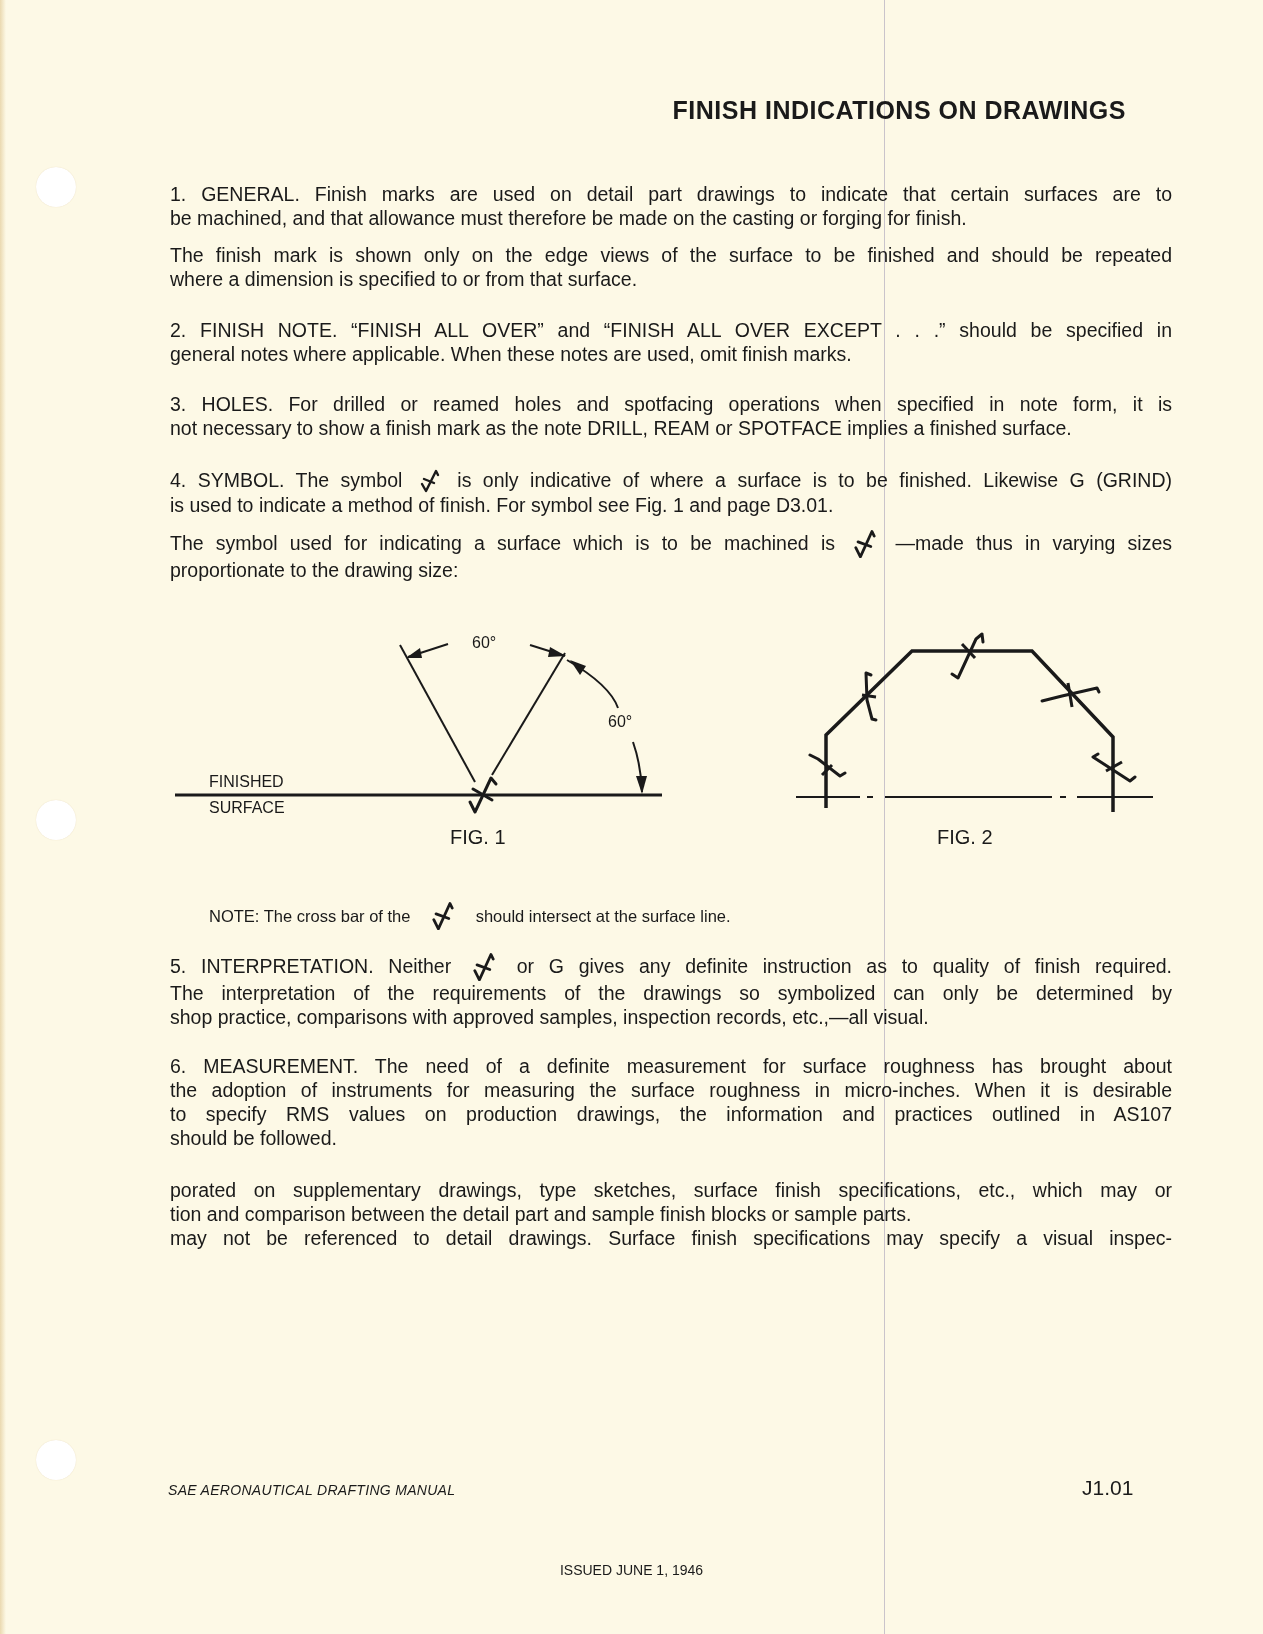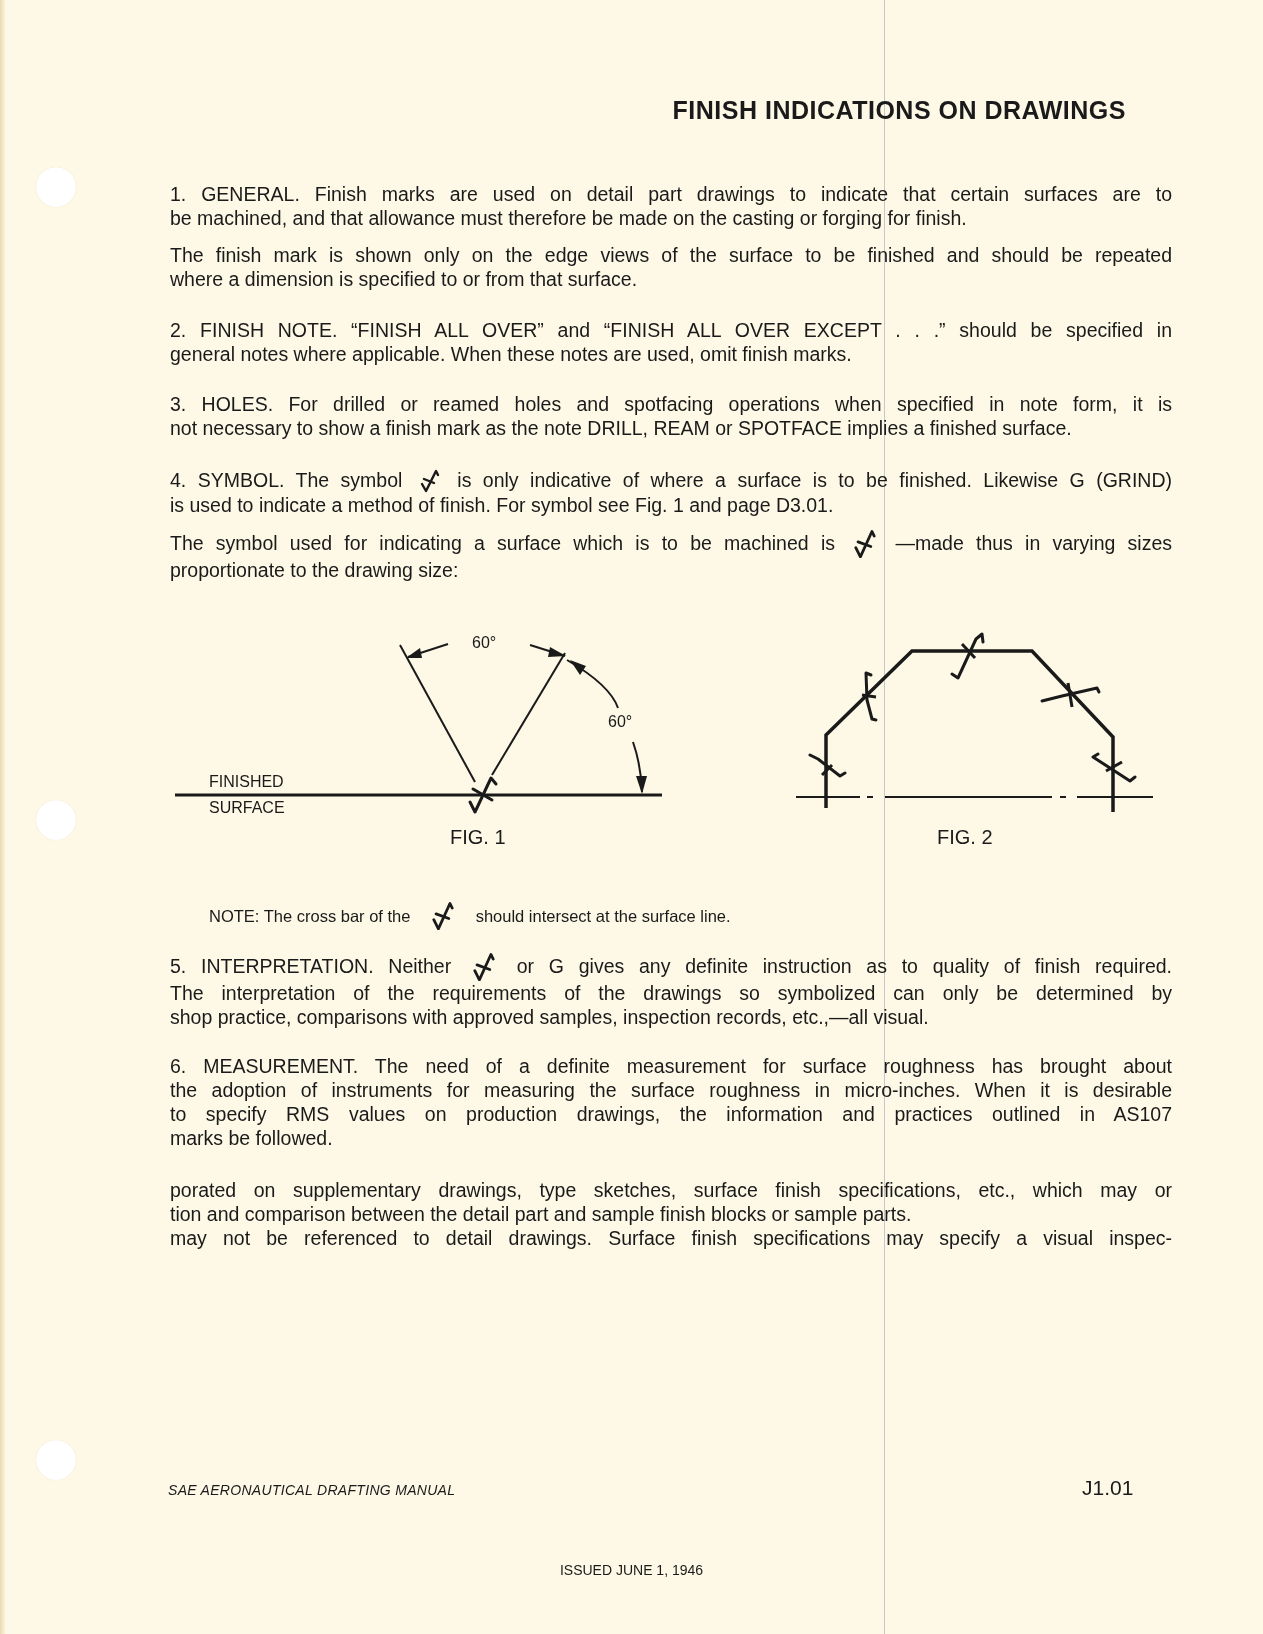--- a/index.html
+++ b/index.html
@@ -162,21 +162,21 @@
     <span>or G gives any definite instruction as to quality of finish required.</span>
   </span>
   <span class="line">The interpretation of the requirements of the drawings so symbolized can only be determined by</span>
   <span class="line last">shop practice, comparisons with approved samples, inspection records, etc.,—all visual.</span>
 </div>
 
 <div class="para" style="top:1054px">
   <span class="line">6. MEASUREMENT. The need of a definite measurement for surface roughness has brought about</span>
   <span class="line">the adoption of instruments for measuring the surface roughness in micro-inches. When it is desirable</span>
   <span class="line">to specify RMS values on production drawings, the information and practices outlined in AS107</span>
-  <span class="line last">marks be followed.</span>
+  <span class="line last">should be followed.</span>
 </div>
 <div class="para" style="top:1178px">
   <span class="line">porated on supplementary drawings, type sketches, surface finish specifications, etc., which may or</span>
   <span class="line last">tion and comparison between the detail part and sample finish blocks or sample parts.</span>
   <span class="line">may not be referenced to detail drawings. Surface finish specifications may specify a visual inspec-</span>
 </div>
 
 <div class="footer-left">SAE AERONAUTICAL DRAFTING MANUAL</div>
 <div class="footer-right">J1.01</div>
 <div class="footer-center">ISSUED JUNE 1, 1946</div>

